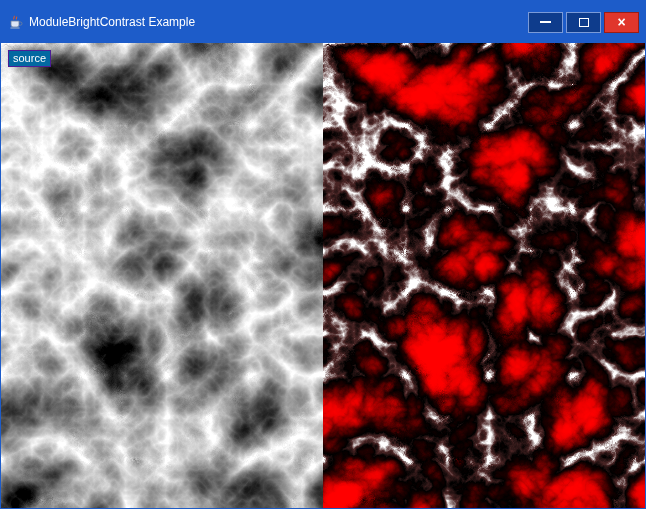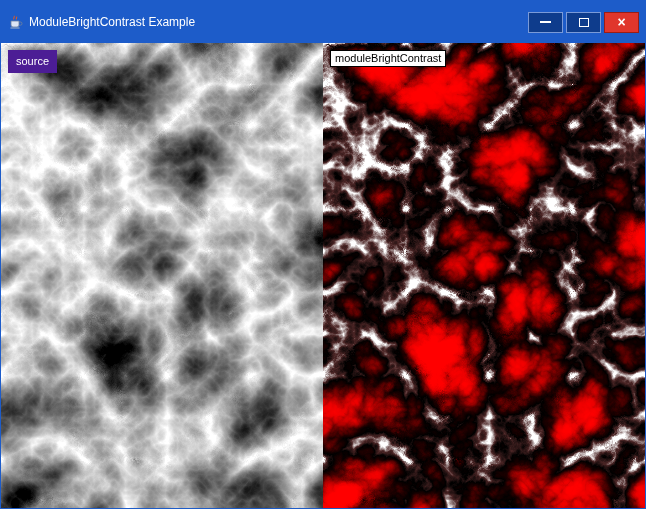--- a/index.html
+++ b/index.html
@@ -33,21 +33,21 @@
   }
   .min-bar{width:11px;height:2px;background:#fff;}
   .max-box{width:10px;height:9px;border:1px solid #fff;box-sizing:border-box;}
   .content{display:flex;height:479px;}
   .panel{position:relative;width:322px;height:479px;overflow:hidden;background:#000;}
   .panel svg{display:block;}
   .img-label{
     position:absolute;top:7px;left:7px;font-size:11px;line-height:13px;
     padding:1px 4px;white-space:nowrap;
   }
-  .img-label.dark{background:#4c1d95;color:#fff;border:4px solid #4c1d95;}
+  .img-label.dark{background:#0369a1;color:#fff;border:1px solid #4c1d95;}
   .img-label.light{background:#fff;color:#000;border:1px solid #000;}
 </style>
 </head>
 <body>
 
 <div class="window">
 
   <div class="titlebar">
     <span class="app-icon">
       <svg width="16" height="16" viewBox="0 0 16 16">
@@ -101,17 +101,16 @@
             <feFuncB type="linear" slope="-1.5" intercept="1.12"></feFuncB>
           </feComponentTransfer>
           <feComponentTransfer>
             <feFuncR type="table" tableValues="1 1 0.92 0.68 0.38 0.12 0 0.3 1"></feFuncR>
             <feFuncG type="table" tableValues="0 0 0 0 0 0 0 0.15 1"></feFuncG>
             <feFuncB type="table" tableValues="0 0 0 0 0 0 0 0.15 1"></feFuncB>
           </feComponentTransfer>
         </filter>
         <rect width="322" height="479" fill="#808080" filter="url(#fMod)"></rect>
       </svg>
-      <span class="img-label light">moduleBrightContrast</span>
     </div>
 
   </div>
 </div>
 
 </body></html>

